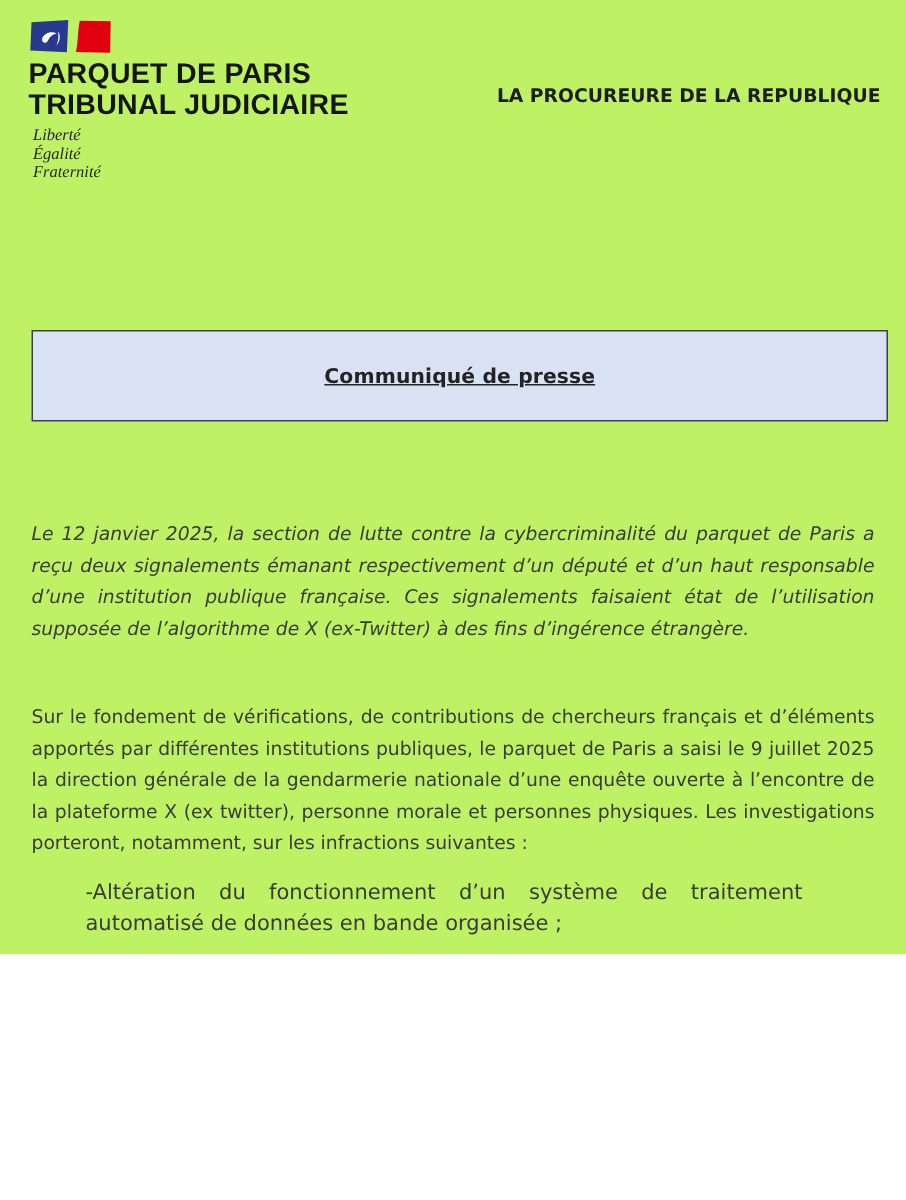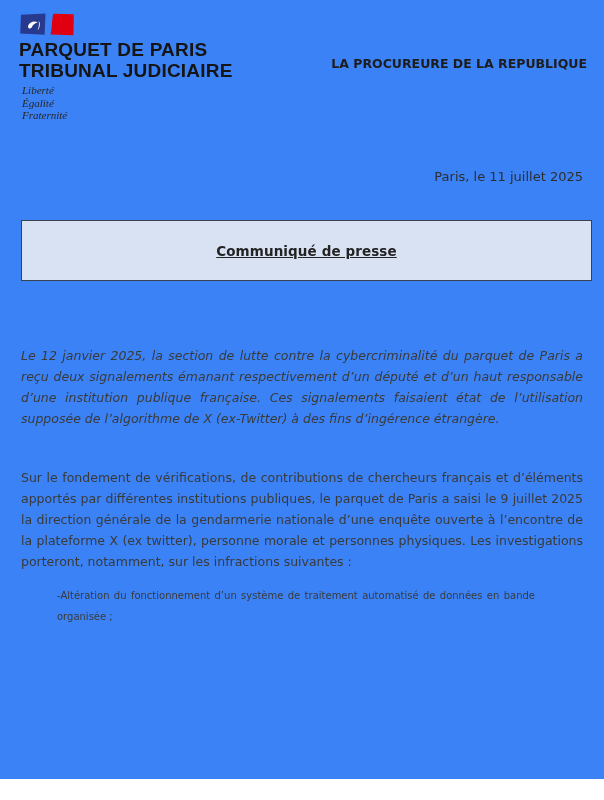--- a/index.html
+++ b/index.html
@@ -1,20 +1,20 @@
 <!DOCTYPE html>
 <html lang="fr"><head>
 <meta charset="utf-8">
 <style>
   * { margin:0; padding:0; box-sizing:border-box; }
   html,body { background:#ffffff; }
   .page {
     position:relative;
-    width:604px; height:779px;
-    background:#3b82f6;
+    width:604px; height:636px;
+    background:#bef264;
     font-family:"DejaVu Sans", sans-serif;
     color:#3a3a3a;
     overflow:hidden;
   }
   
   .flag { position:absolute; left:20px; top:13px; width:54px; height:23px; }
   .org-name {
     position:absolute; left:19px;
     font-family:"Liberation Sans", sans-serif;
     font-weight:bold; font-size:19px; line-height:20px;
@@ -55,21 +55,21 @@
   
   .para {
     position:absolute; left:21px; width:562px;
     font-size:12.5px; line-height:21px;
     text-align:justify; color:#3a3a3a;
   }
   .para-1 { top:345px;font-style:italic; }
   .para-2 { top:467px; }
   .bullet {
     position:absolute; left:57px;
-    font-size:10px; line-height:21px;
+    font-size:14px; line-height:21px;
     text-align:justify; color:#3a3a3a;
   }
   .bullet-1 { top:585px; width:478px; }
   .bullet-2 { top:640px; width:530px; }
   
   .sig {
     position:absolute; right:21px;
     font-weight:bold; font-size:13px; color:#1f1f1f;
     white-space:nowrap; text-align:right;
   }
@@ -92,21 +92,20 @@
   <div class="org-name org-line2">TRIBUNAL JUDICIAIRE</div>
 
   <div class="motto">
     <div>Liberté</div>
     <div>Égalité</div>
     <div>Fraternité</div>
   </div>
 
   <div class="right-title">LA PROCUREURE DE LA REPUBLIQUE</div>
 
-  <div class="dateline">Paris, le 11 juillet 2025</div>
 
   <div class="banner">
     <span class="banner-title">Communiqué de presse</span>
   </div>
 
   <p class="para para-1">Le 12 janvier 2025, la section de lutte contre la cybercriminalité du parquet de Paris a reçu deux signalements émanant respectivement d’un député et d’un haut responsable d’une institution publique française. Ces signalements faisaient état de l’utilisation supposée de l’algorithme de X (ex-Twitter) à des fins d’ingérence étrangère.</p>
   <p class="para para-2">Sur le fondement de vérifications, de contributions de chercheurs français et d’éléments apportés par différentes institutions publiques, le parquet de Paris a saisi le 9 juillet 2025 la direction générale de la gendarmerie nationale d’une enquête ouverte à l’encontre de la plateforme X (ex twitter), personne morale et personnes physiques. Les investigations porteront, notamment, sur les infractions suivantes :</p>
 
   <p class="bullet bullet-1">-Altération du fonctionnement d’un système de traitement automatisé de données en bande organisée ;</p>
 

